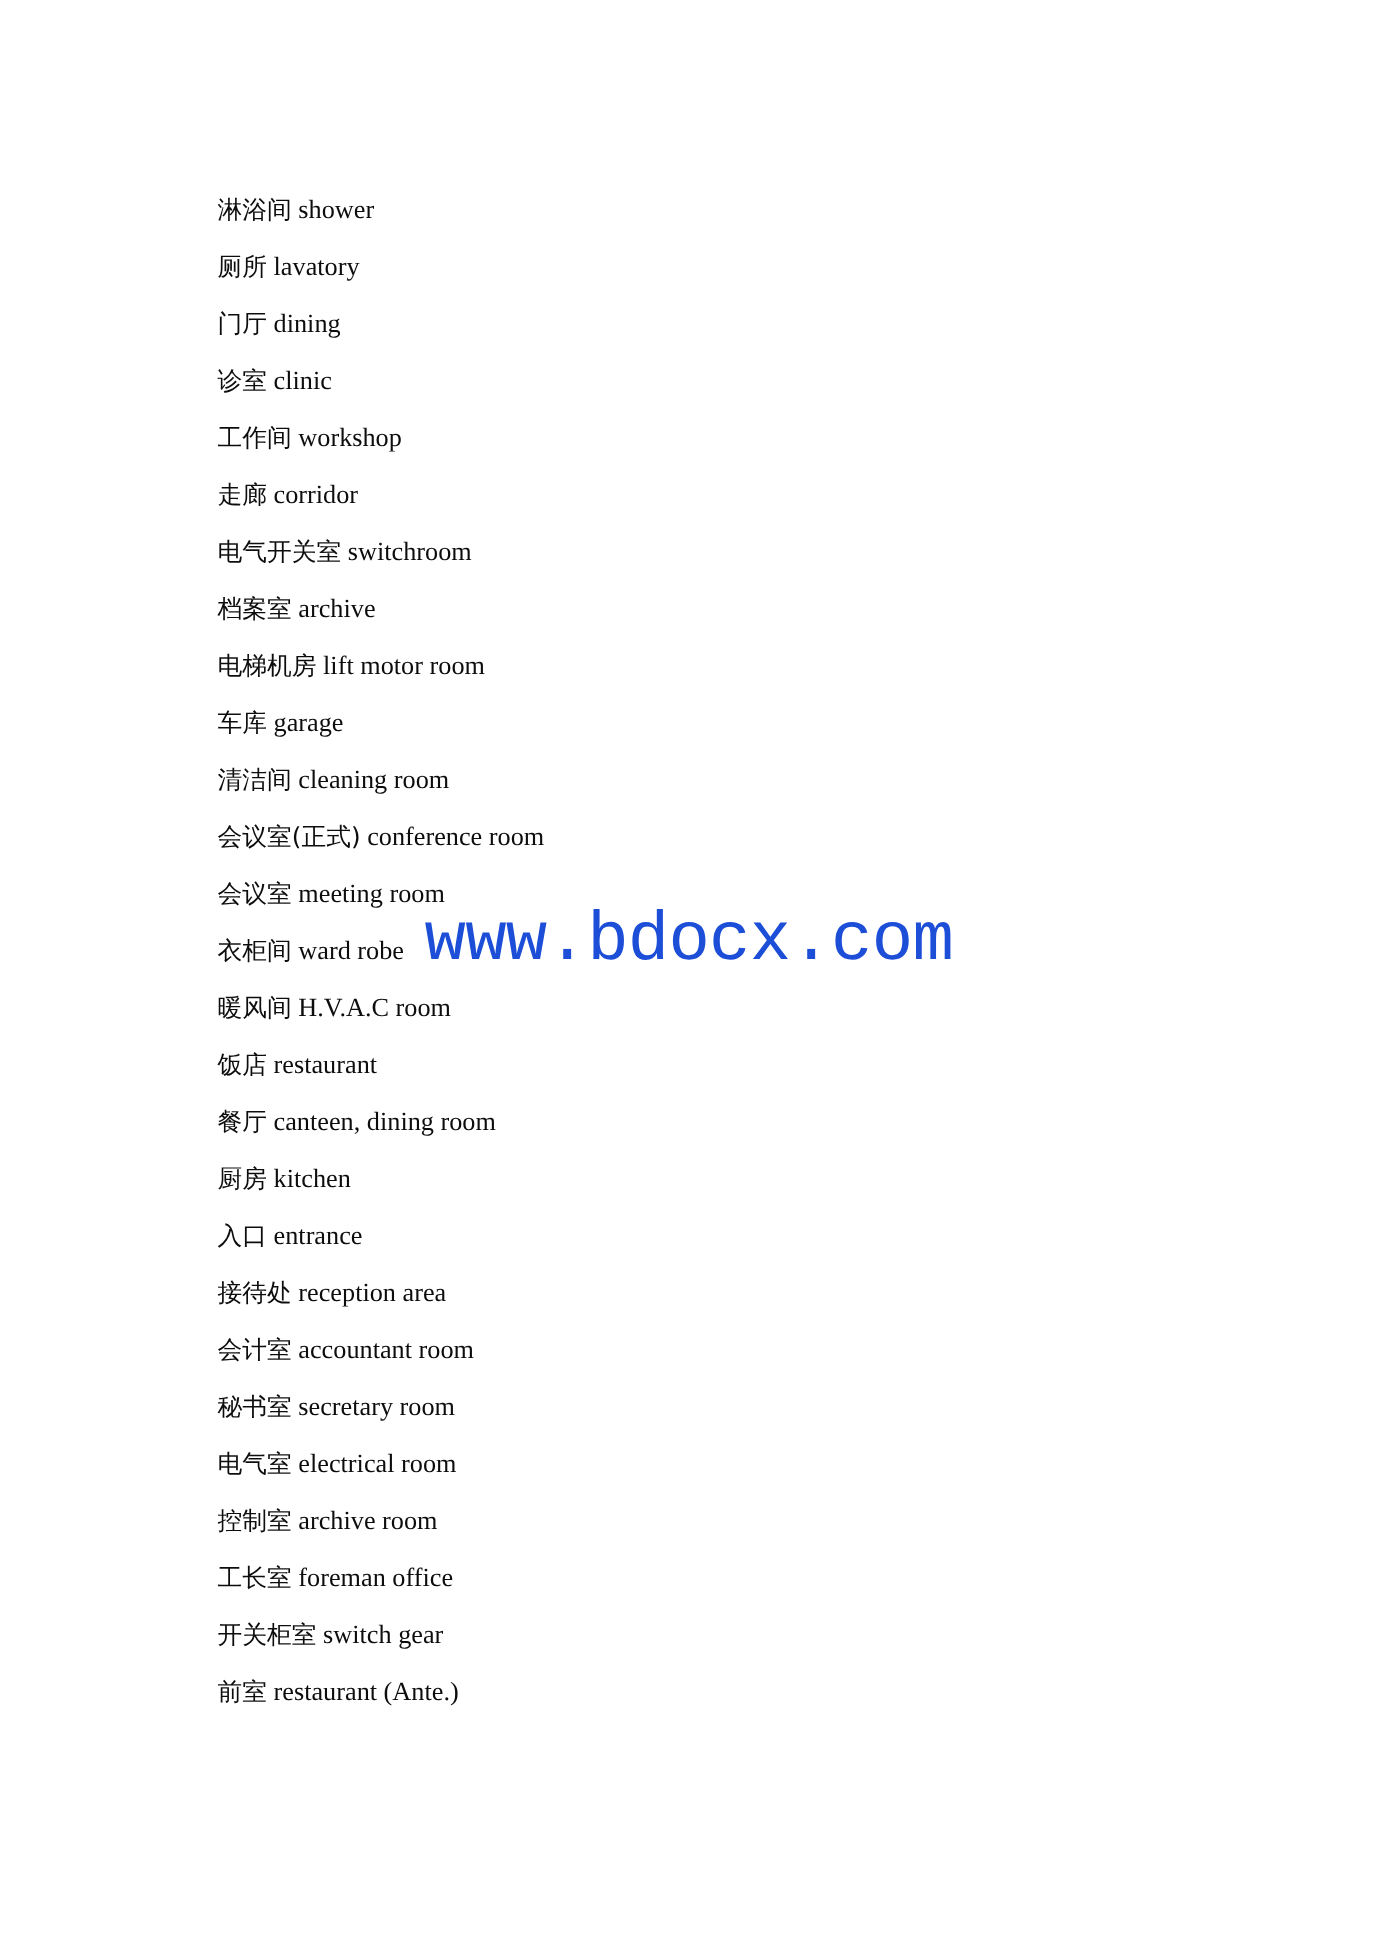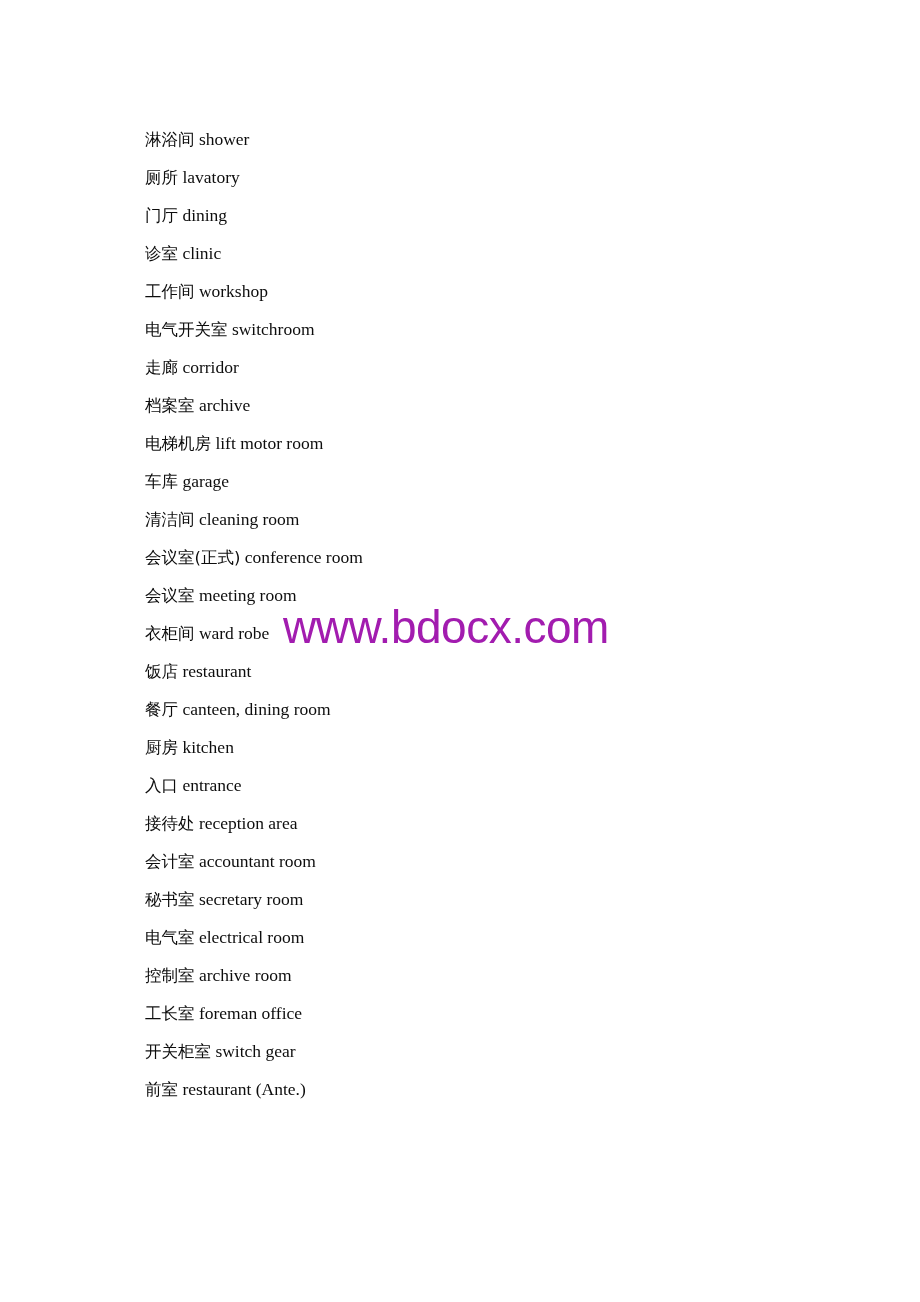--- a/index.html
+++ b/index.html
@@ -61,37 +61,38 @@
   .entry .en {
     font-family: "Liberation Serif", "DejaVu Serif", serif;
     font-size: 17.5px;
   }
 </style>
 </head>
 <body style="background: rgb(255, 255, 255);">
 
 <div id="page">
 
-  <div id="watermark" style="color: #a21caf;">www.bdocx.com</div>
+  <div id="watermark" style="color: #1d4ed8; font-family: Liberation Mono, monospace;">www.bdocx.com</div>
 
   <div id="glossary">
       <div class="entry"><span class="zh">淋浴间</span> <span class="en">shower</span></div>
       <div class="entry"><span class="zh">厕所</span> <span class="en">lavatory</span></div>
       <div class="entry"><span class="zh">门厅</span> <span class="en">dining</span></div>
       <div class="entry"><span class="zh">诊室</span> <span class="en">clinic</span></div>
       <div class="entry"><span class="zh">工作间</span> <span class="en">workshop</span></div>
+      <div class="entry"><span class="zh">走廊</span> <span class="en">corridor</span></div>
       <div class="entry"><span class="zh">电气开关室</span> <span class="en">switchroom</span></div>
-      <div class="entry"><span class="zh">走廊</span> <span class="en">corridor</span></div>
       <div class="entry"><span class="zh">档案室</span> <span class="en">archive</span></div>
       <div class="entry"><span class="zh">电梯机房</span> <span class="en">lift motor room</span></div>
       <div class="entry"><span class="zh">车库</span> <span class="en">garage</span></div>
       <div class="entry"><span class="zh">清洁间</span> <span class="en">cleaning room</span></div>
       <div class="entry"><span class="zh">会议室(正式)</span> <span class="en">conference room</span></div>
       <div class="entry"><span class="zh">会议室</span> <span class="en">meeting room</span></div>
       <div class="entry"><span class="zh">衣柜间</span> <span class="en">ward robe</span></div>
+      <div class="entry"><span class="zh">暖风间</span> <span class="en">H.V.A.C room</span></div>
       <div class="entry"><span class="zh">饭店</span> <span class="en">restaurant</span></div>
       <div class="entry"><span class="zh">餐厅</span> <span class="en">canteen, dining room</span></div>
       <div class="entry"><span class="zh">厨房</span> <span class="en">kitchen</span></div>
       <div class="entry"><span class="zh">入口</span> <span class="en">entrance</span></div>
       <div class="entry"><span class="zh">接待处</span> <span class="en">reception area</span></div>
       <div class="entry"><span class="zh">会计室</span> <span class="en">accountant room</span></div>
       <div class="entry"><span class="zh">秘书室</span> <span class="en">secretary room</span></div>
       <div class="entry"><span class="zh">电气室</span> <span class="en">electrical room</span></div>
       <div class="entry"><span class="zh">控制室</span> <span class="en">archive room</span></div>
       <div class="entry"><span class="zh">工长室</span> <span class="en">foreman office</span></div>

